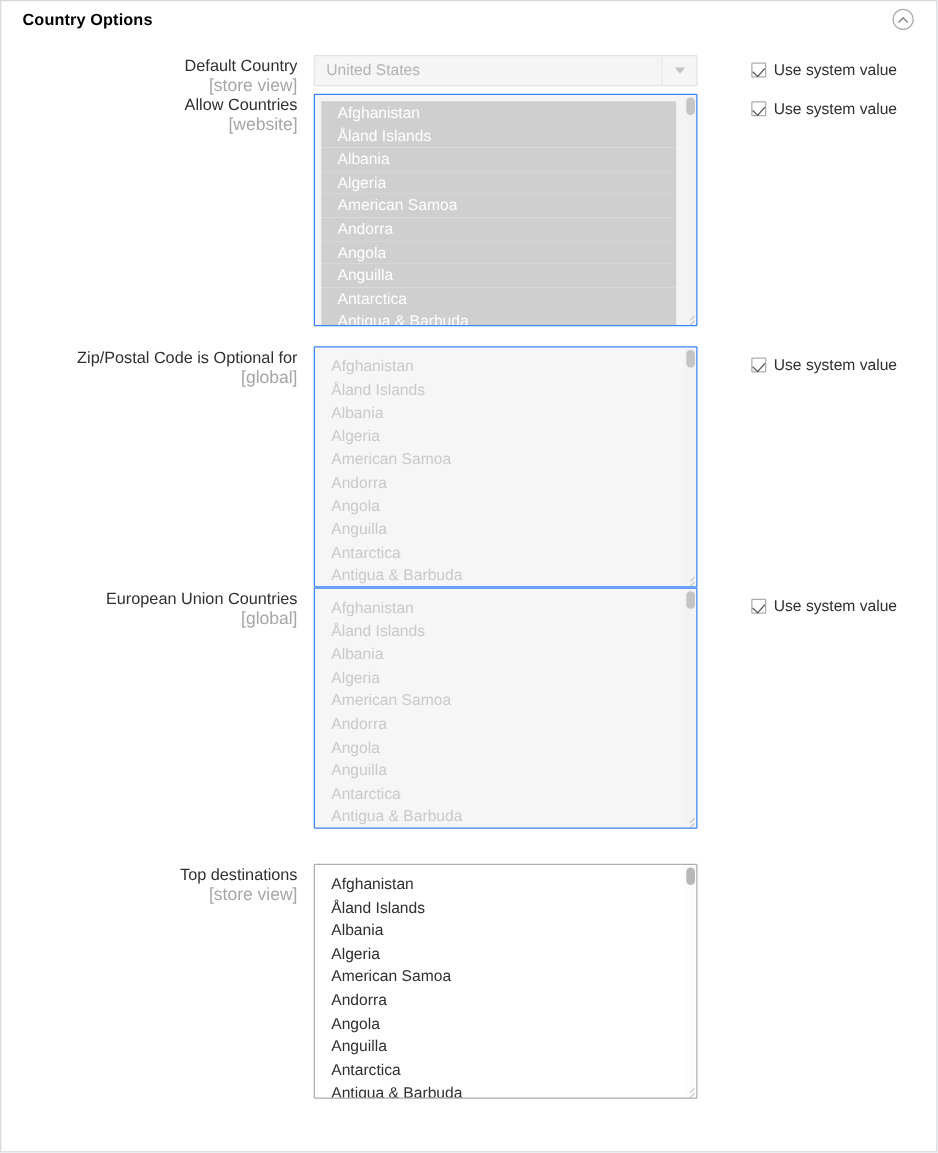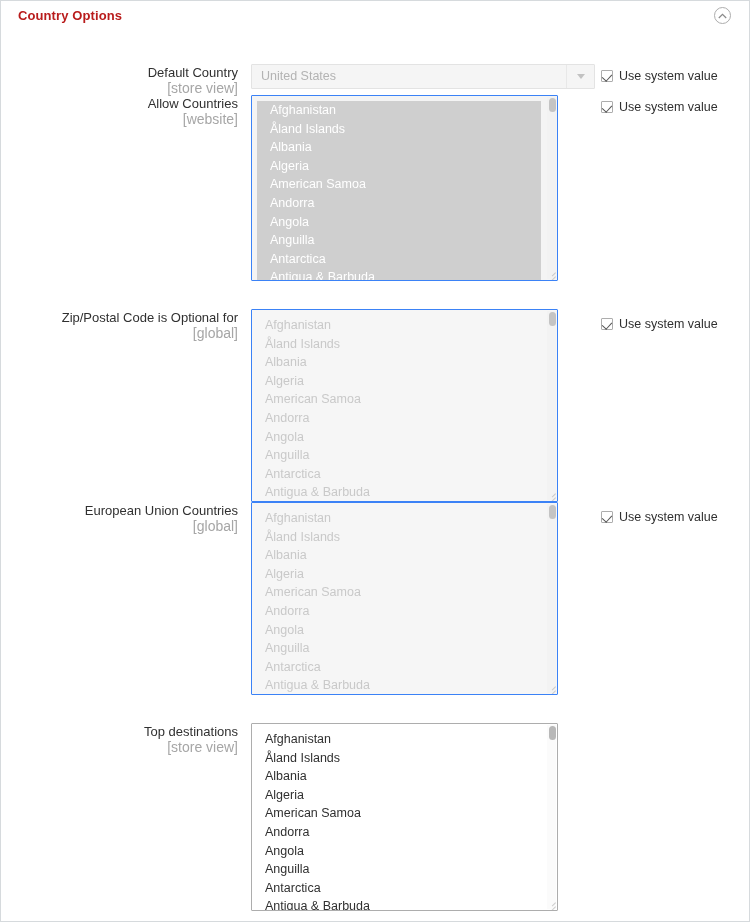--- a/index.html
+++ b/index.html
@@ -30,21 +30,21 @@
     height: 29px;
     display: flex;
     align-items: center;
     justify-content: space-between;
     padding: 0 14px 0 17px;
     position: relative;
   }
   .panel-title {
     font-size: 13px;
     font-weight: bold;
-    color: #b91c1c;
+    color: #000000;
     letter-spacing: .1px;
   }
   .collapse-btn {
     width: 17px; height: 17px;
     border-radius: 50%;
     border: 1px solid #adadad;
     display: flex; align-items: center; justify-content: center;
     background: #fff;
     cursor: pointer;
     margin-right: 4px;
@@ -78,21 +78,21 @@
     display: block;
     font-size: 14px;
     color: #a6a6a6;
     margin-top: 1px;
   }
 
   .field-control { flex: 0 0 310px; width: 310px; position: relative; }
 
   
   .select-disabled {
-    width: 344px;
+    width: 307px;
     height: 25px;
     border: 1px solid #e3e3e3;
     background: #f5f5f5;
     border-radius: 1px;
     display: flex;
     align-items: center;
     position: relative;
     cursor: default;
     text-align: right;
   }
@@ -231,21 +231,21 @@
     <span class="panel-title">Country Options</span>
     <span class="collapse-btn">
       <svg width="9" height="6" viewBox="0 0 9 6" aria-hidden="true">
         <path d="M0.8 5 L4.5 1.3 L8.2 5" fill="none" stroke="#8a8a8a" stroke-width="1.2"></path>
       </svg>
     </span>
   </div>
 
   <div class="fields">
 
-    <div class="field-row" style="margin-top:23px;">
+    <div class="field-row" style="margin-top:3px;">
       <div class="field-label">
         <span class="lbl">Default Country</span>
         <span class="scope">[store view]</span>
       </div>
       <div class="field-control">
         <div class="select-disabled">
           <span class="sel-value">United States</span>
           <span class="sel-arrow">
               <i></i>
             </span>
@@ -280,21 +280,21 @@
           <div class="sb-thumb"></div>
           <div class="resize-grip"></div>
         </div>
       </div>
       <div class="usv" style="top:5px;">
         <span class="cbox checked"></span>
         <span class="usv-label">Use system value</span>
       </div>
     </div>
 
-    <div class="field-row" style="margin-top:28px;">
+    <div class="field-row" style="margin-top:16px;">
       <div class="field-label">
         <span class="lbl">Zip/Postal Code is Optional for</span>
         <span class="scope">[global]</span>
       </div>
       <div class="field-control">
         <div class="multiselect ms-disabled" style="height:193px;">
           <ul class="opt-list" style="padding-top:6px;">
             <li class="opt">Afghanistan</li>
             <li class="opt">Åland Islands</li>
             <li class="opt">Albania</li>

